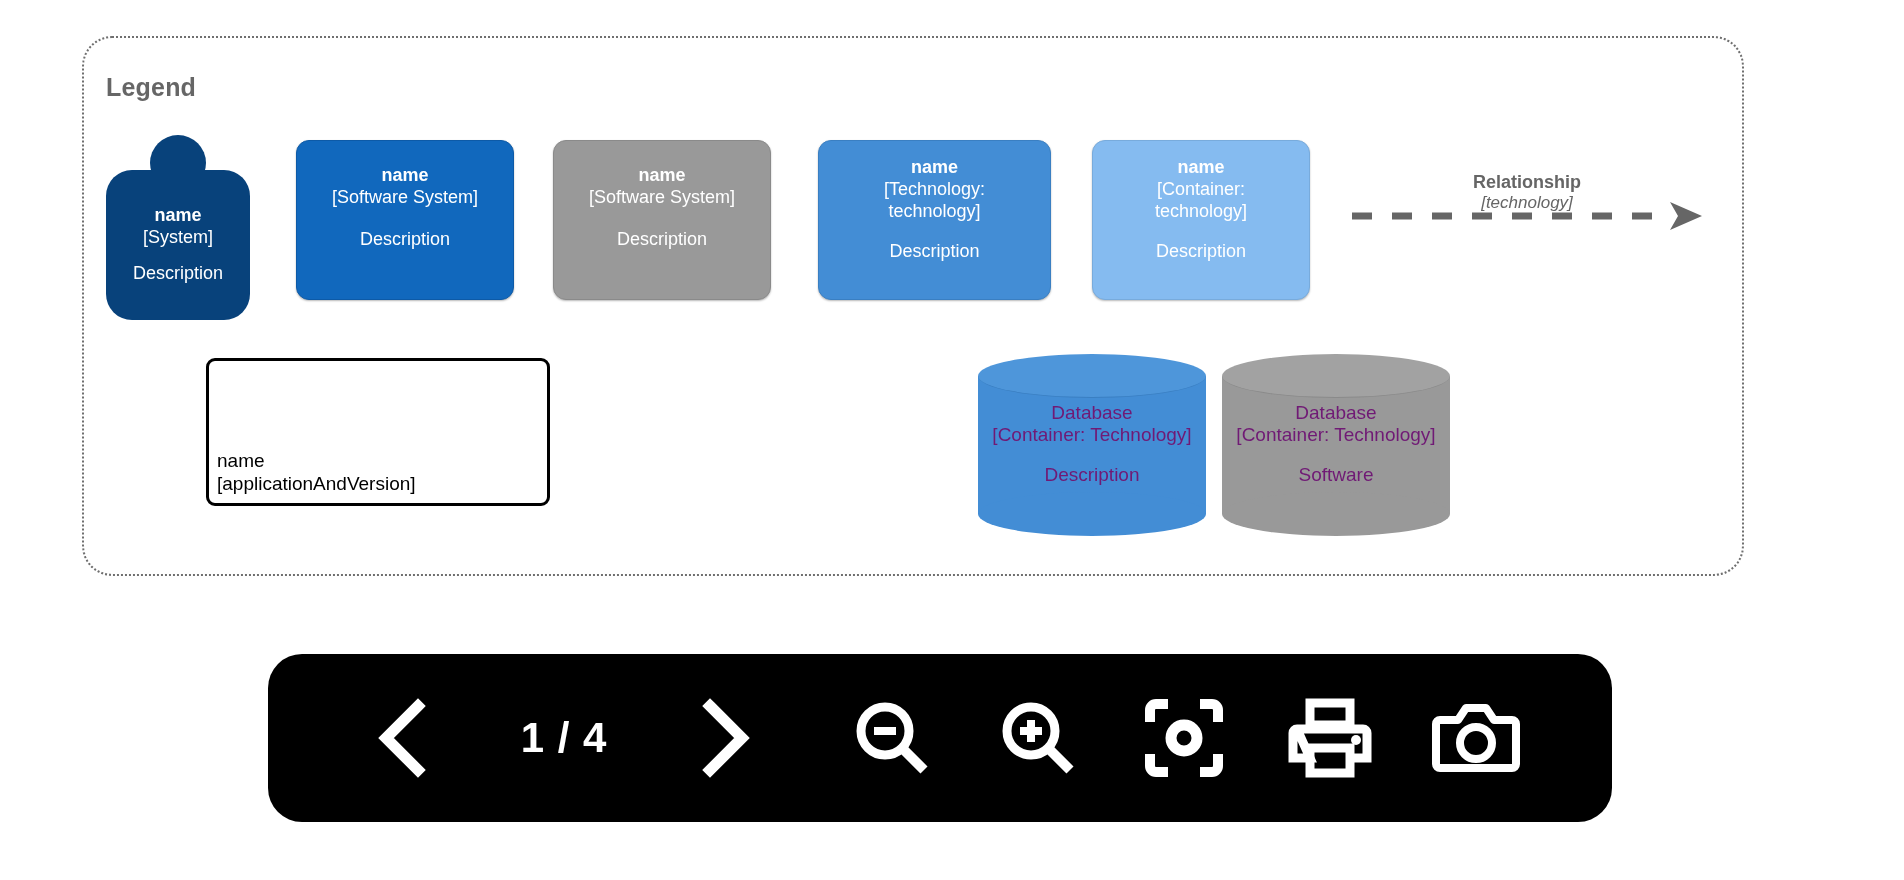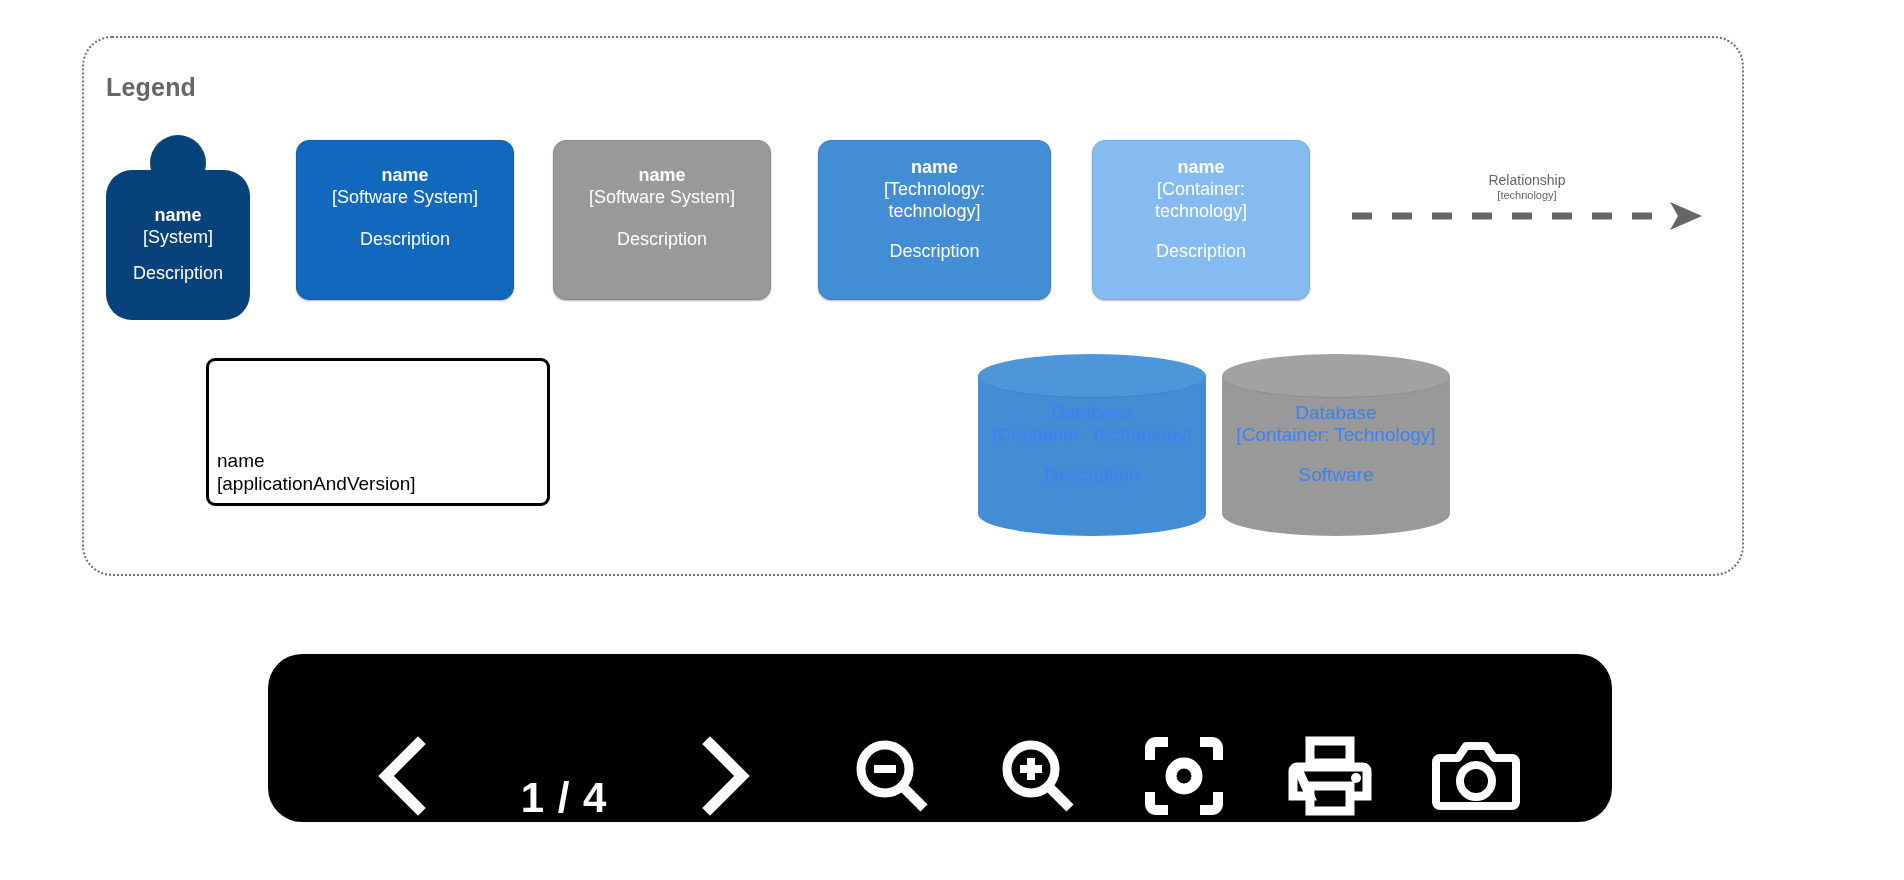--- a/index.html
+++ b/index.html
@@ -82,22 +82,22 @@
     width: 350px; height: 40px;
   }
   .rel svg { position: absolute; left: 0; top: 0; }
   .rel-label {
     position: absolute;
     left: 0; right: 0; top: -24px;
     text-align: center;
     color: #666666;
     line-height: 1.18;
   }
-  .rel-label .rl-title { font-weight: normal; font-size: 14px; display: block; }
-  .rel-label .rl-tech  { font-weight: normal; font-size: 11px; display: block; }
+  .rel-label .rl-title { font-weight: bold; font-size: 18px; display: block; }
+  .rel-label .rl-tech  { font-weight: normal; font-size: 17px; display: block; font-style: italic; }
 
   
   .depbox {
     position: absolute;
     border: 3px solid #000000;
     border-radius: 9px;
     background: #ffffff;
   }
   .depbox .dep-text {
     position: absolute;
@@ -121,42 +121,42 @@
     width: 228px; height: 44px;
     border-radius: 50%;
   }
   .cyl .bottom {
     position: absolute; left: 0; top: 138px;
     width: 228px; height: 44px;
     border-radius: 50%;
   }
   .cyl .tblock {
     position: absolute; left: -4px; right: -4px; top: 48px;
-    text-align: center; color: #3b82f6;
+    text-align: center; color: #701a75;
     white-space: nowrap;
   }
   .cyl-db   { left: 978px;  top: 354px; }
   .cyl-db .body, .cyl-db .bottom { background: #438DD5; }
   .cyl-db .top { background: #4e96da; border-bottom: 1px solid #3a7fc2; }
   .cyl-ext  { left: 1222px; top: 354px; }
   .cyl-ext .body, .cyl-ext .bottom { background: #999999; }
   .cyl-ext .top { background: #a2a2a2; border-bottom: 1px solid #8a8a8a; }
   .cyl .line1 { font-size: 19px; }
   .cyl .line2 { font-size: 19px; }
   .cyl .line3 { font-size: 19px; margin-top: 18px; }
 
   
   .toolbar {
     position: absolute;
     left: 268px; top: 654px;
     width: 1344px; height: 168px;
     background: #000000;
     border-radius: 34px;
     display: flex;
-    align-items: flex-end;
+    align-items: center;
     justify-content: center;
     gap: 54px;
   }
   .tb-btn {
     width: 92px; height: 92px;
     display: flex; align-items: center; justify-content: center;
     cursor: pointer;
     background: transparent; border: none;
     padding: 0;
   }

